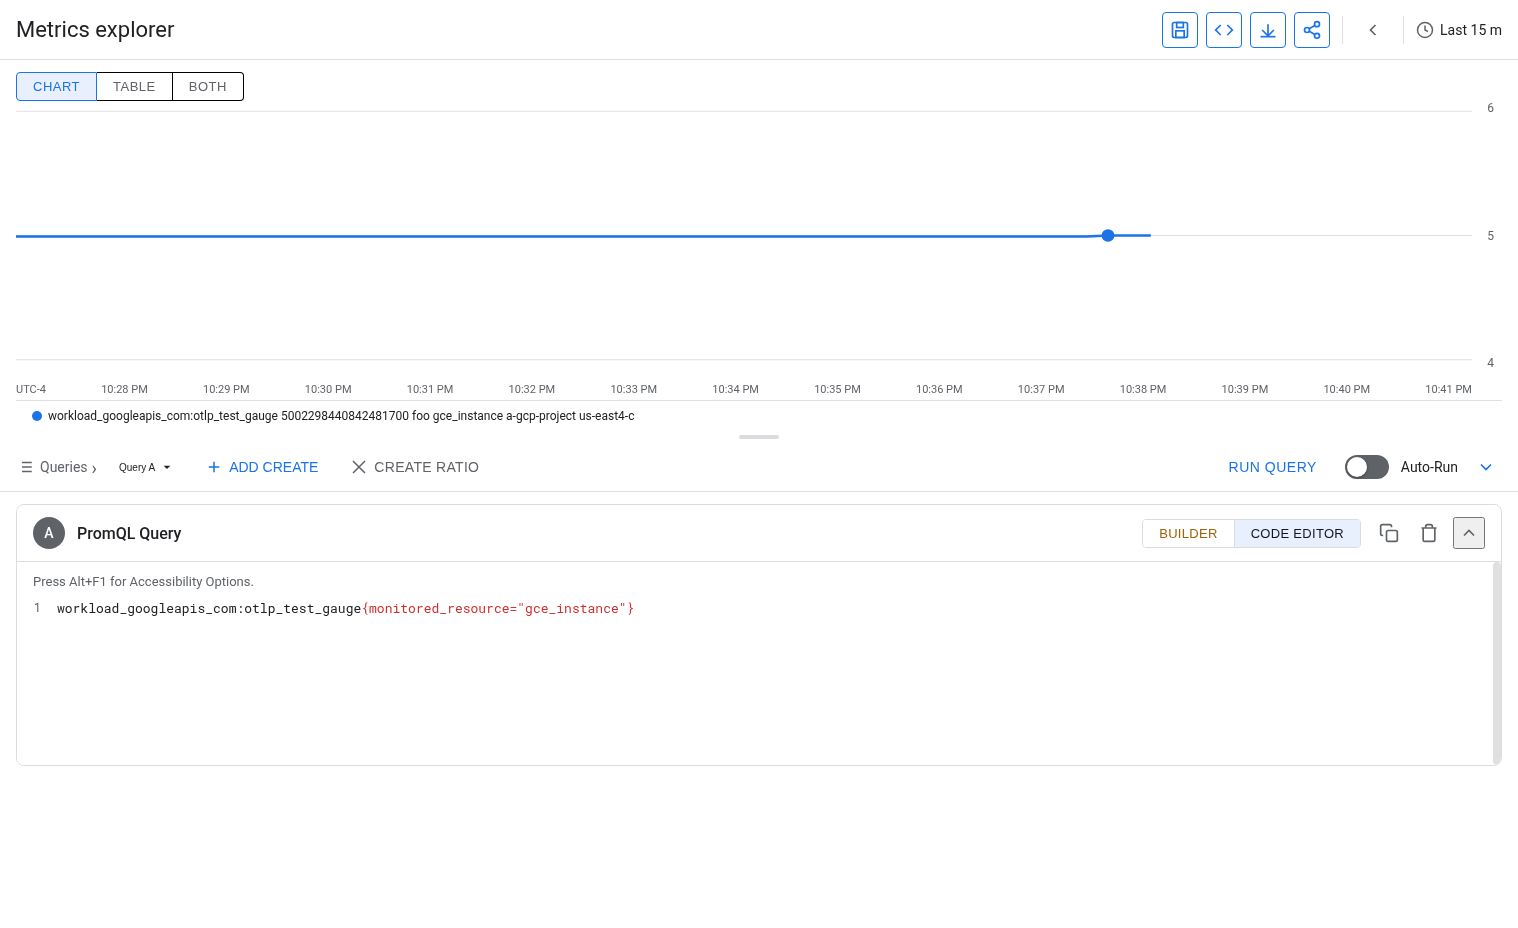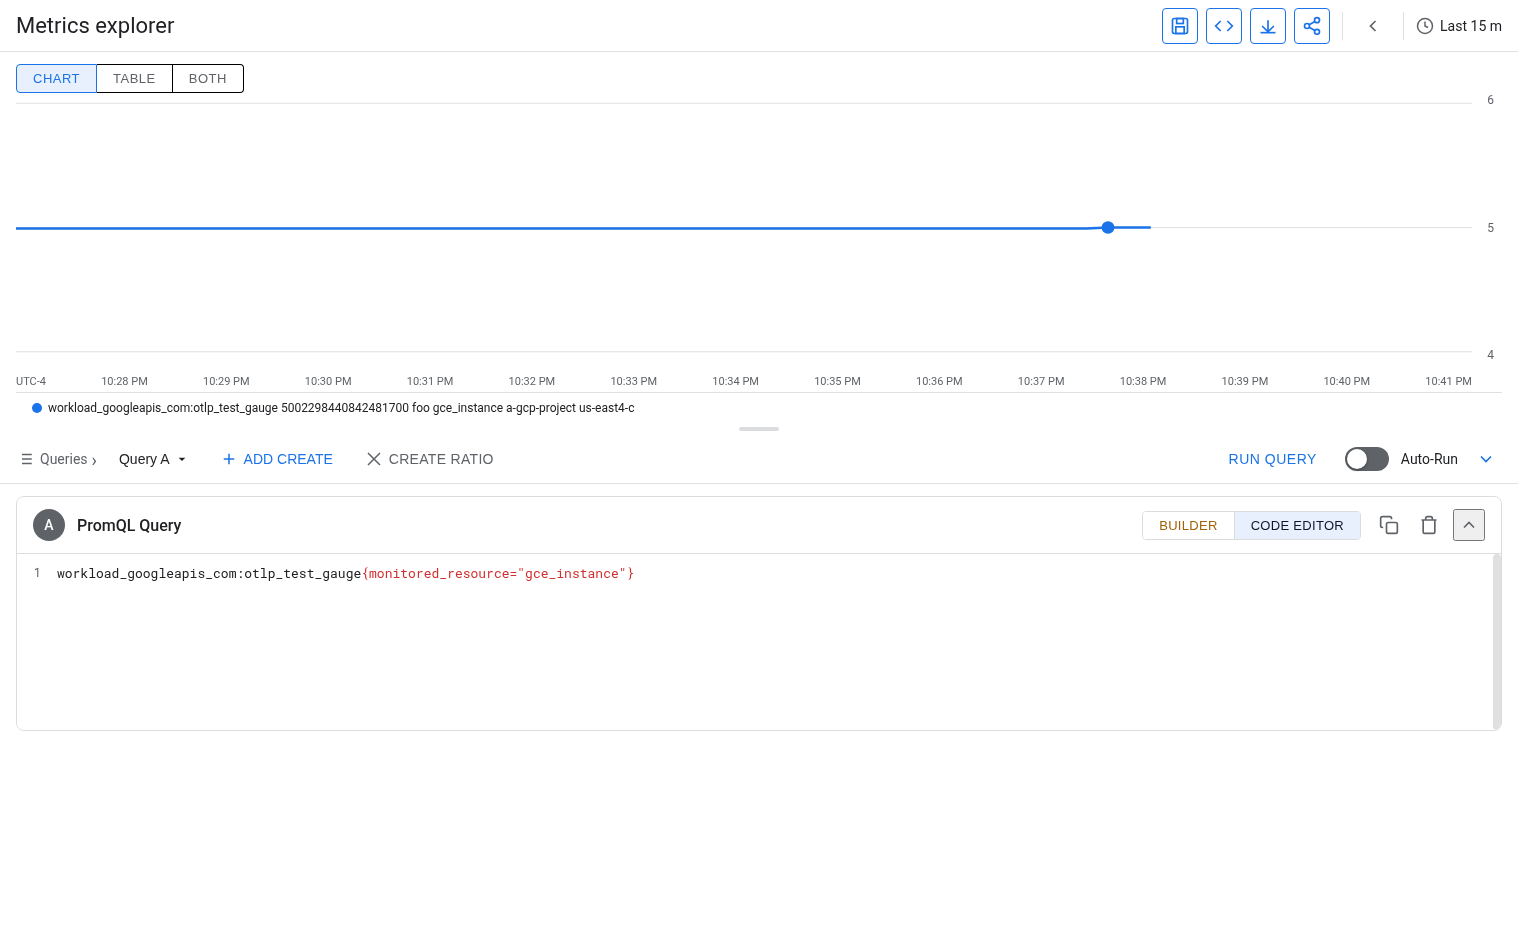--- a/index.html
+++ b/index.html
@@ -5,21 +5,21 @@
     * { box-sizing: border-box; margin: 0; padding: 0; }
     body { font-family: 'Google Sans', Roboto, Arial, sans-serif; background: #fff; color: #202124; font-size: 14px; }
 
     
     .header {
       display: flex;
       align-items: center;
       justify-content: space-between;
       padding: 8px 16px;
       border-bottom: 1px solid #e0e0e0;
-      height: 52px;
+      height: 60px;
     }
     .header-title {
       font-size: 22px;
       font-weight: 400;
       color: #202124;
     }
     .header-actions {
       display: flex;
       align-items: center;
       gap: 8px;
@@ -138,21 +138,21 @@
     }
     .query-a-btn {
       display: flex;
       align-items: center;
       gap: 4px;
       padding: 4px 10px;
       margin-left: 8px;
       border: none;
       background: transparent;
       cursor: pointer;
-      font-size: 14px;
+      font-size: 10px;
       color: #202124;
       font-weight: 500;
     }
     .add-query-btn {
       display: flex;
       align-items: center;
       gap: 6px;
       padding: 6px 12px;
       margin-left: 8px;
       border: none;
@@ -601,20 +601,21 @@
       </button>
       <button class="collapse-btn" title="Collapse">
         <svg width="20" height="20" viewBox="0 0 24 24" fill="none" stroke="#5f6368" stroke-width="2">
             <polyline points="18,15 12,9 6,15"></polyline>
           </svg>
       </button>
     </div>
   </div>
 
   <div class="code-editor-body code-editor-scroll">
+    <div class="accessibility-hint">Press Alt+F1 for Accessibility Options.</div>
     <div class="code-line">
       <span class="line-number">1</span>
       <span class="code-content">
         <span class="code-metric">workload_googleapis_com:otlp_test_gauge</span><span class="code-brace">{</span><span class="code-key">monitored_resource</span><span class="code-eq">=</span><span class="code-string">"gce_instance"</span><span class="code-brace">}</span>
       </span>
       <div class="scroll-indicator"></div>
     </div>
   </div>
 
 </div>

